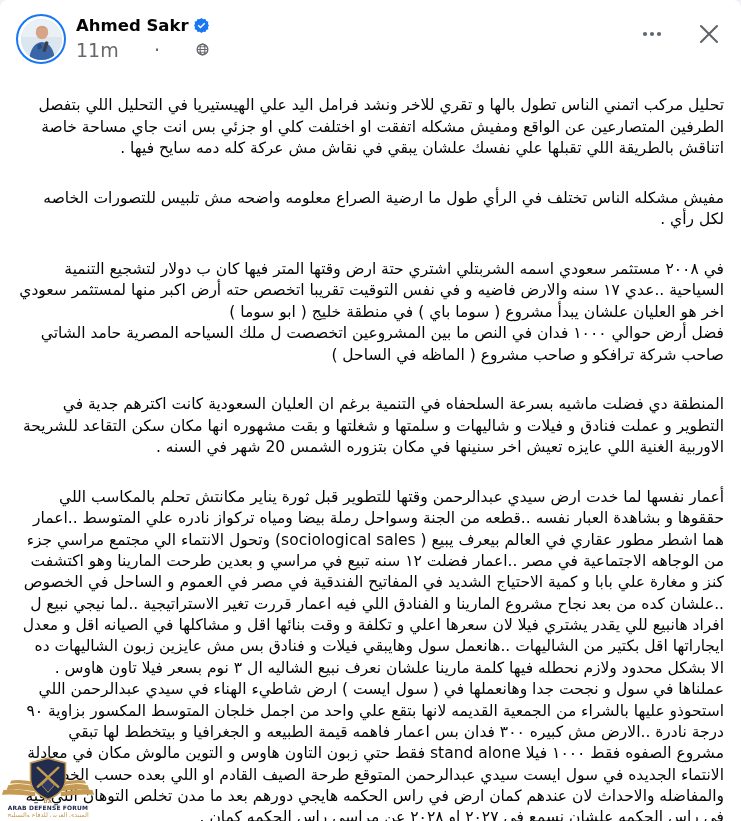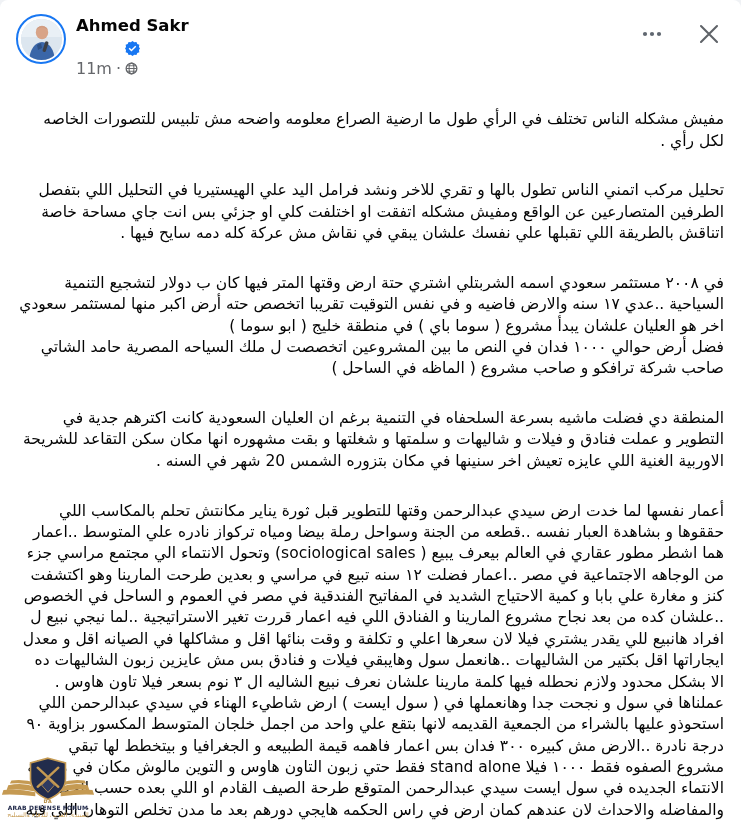--- a/index.html
+++ b/index.html
@@ -24,29 +24,29 @@
     border:2.5px solid #1877F2;
     display:flex;align-items:center;justify-content:center;
     box-sizing:border-box;
     cursor:pointer;flex:0 0 auto;
   }
   .avatar{
     width:41px;height:41px;border-radius:50%;
     overflow:hidden;display:block;background:#dde7f0;
   }
   .header-text{margin-left:10px;padding-top:2px;}
-  .author-row{display:flex;align-items:center;gap:5px;flex-direction:column;}
+  .author-row{display:flex;align-items:center;gap:5px;}
   .author-name{
     font-weight:bold;font-size:16.5px;color:#050505;line-height:1.2;
     cursor:pointer;
   }
   .verified{width:15px;height:15px;display:inline-block;}
   .meta-row{
     display:flex;align-items:center;gap:4px;
-    color:#65676B;font-size:16px;margin-top:3px;cursor:pointer;
+    color:#65676B;font-size:19px;margin-top:3px;cursor:pointer;justify-content:space-between;
   }
   .header-actions{
     position:absolute;right:16px;top:18px;
     display:flex;align-items:center;gap:26px;
   }
   .icon-btn{
     background:none;border:none;padding:4px;cursor:pointer;
     color:#606770;display:flex;align-items:center;justify-content:center;
   }
   
@@ -126,22 +126,22 @@
         <span style="display:flex;">
           <svg width="24" height="24" viewBox="0 0 24 24">
             <path d="M4 4 L20 20 M20 4 L4 20" stroke="#5f6368" stroke-width="2.1" stroke-linecap="round"></path>
           </svg>
         </span>
       </button>
     </div>
   </div>
 
   <div class="post-body">
+    <p>تحليل مركب اتمني الناس تطول بالها و تقري للاخر ونشد فرامل اليد علي الهيستيريا في التحليل اللي بتفصل الطرفين المتصارعين عن الواقع ومفيش مشكله اتفقت او اختلفت كلي او جزئي بس انت جاي مساحة خاصة اتناقش بالطريقة اللي تقبلها علي نفسك علشان يبقي في نقاش مش عركة كله دمه سايح فيها .</p>
     <p>مفيش مشكله الناس تختلف في الرأي طول ما ارضية الصراع معلومه واضحه مش تلبيس للتصورات الخاصه لكل رأي .</p>
-    <p>تحليل مركب اتمني الناس تطول بالها و تقري للاخر ونشد فرامل اليد علي الهيستيريا في التحليل اللي بتفصل الطرفين المتصارعين عن الواقع ومفيش مشكله اتفقت او اختلفت كلي او جزئي بس انت جاي مساحة خاصة اتناقش بالطريقة اللي تقبلها علي نفسك علشان يبقي في نقاش مش عركة كله دمه سايح فيها .</p>
     <p>في ٢٠٠٨ مستثمر سعودي اسمه الشربتلي اشتري حتة ارض وقتها المتر فيها كان ب دولار لتشجيع التنمية السياحية ..عدي ١٧ سنه والارض فاضيه و في نفس التوقيت تقريبا اتخصص حته أرض اكبر منها لمستثمر سعودي اخر هو العليان علشان يبدأ مشروع ( سوما باي ) في منطقة خليج ( ابو سوما )
 فضل أرض حوالي ١٠٠٠ فدان في النص ما بين المشروعين اتخصصت ل ملك السياحه المصرية حامد الشاتي صاحب شركة ترافكو و صاحب مشروع ( الماظه في الساحل )</p>
     <p>المنطقة دي فضلت ماشيه بسرعة السلحفاه في التنمية برغم ان العليان السعودية كانت اكترهم جدية في التطوير و عملت فنادق و فيلات و شاليهات و سلمتها و شغلتها و بقت مشهوره انها مكان سكن التقاعد للشريحة الاوربية الغنية اللي عايزه تعيش اخر سنينها في مكان بتزوره الشمس 20 شهر في السنه .</p>
     <p>أعمار نفسها لما خدت ارض سيدي عبدالرحمن وقتها للتطوير قبل ثورة يناير مكانتش تحلم بالمكاسب اللي حققوها و بشاهدة العبار نفسه ..قطعه من الجنة وسواحل رملة بيضا ومياه تركواز نادره علي المتوسط ..اعمار هما اشطر مطور عقاري في العالم بيعرف يبيع ( sociological sales) وتحول الانتماء الي مجتمع مراسي جزء من الوجاهه الاجتماعية في مصر ..اعمار فضلت ١٢ سنه تبيع في مراسي و بعدين طرحت المارينا وهو اكتشفت كنز و مغارة علي بابا و كمية الاحتياج الشديد في المفاتيح الفندقية في مصر في العموم و الساحل في الخصوص ..علشان كده من بعد نجاح مشروع المارينا و الفنادق اللي فيه اعمار قررت تغير الاستراتيجية ..لما نيجي نبيع ل افراد هانبيع للي يقدر يشتري فيلا لان سعرها اعلي و تكلفة و وقت بنائها اقل و مشاكلها في الصيانه اقل و معدل ايجاراتها اقل بكتير من الشاليهات ..هانعمل سول وهايبقي فيلات و فنادق بس مش عايزين زبون الشاليهات ده الا بشكل محدود ولازم نحطله فيها كلمة مارينا علشان نعرف نبيع الشاليه ال ٣ نوم بسعر فيلا تاون هاوس .
 عملناها في سول و نجحت جدا وهانعملها في ( سول ايست ) ارض شاطيء الهناء في سيدي عبدالرحمن اللي استحوذو عليها بالشراء من الجمعية القديمه لانها بتقع علي واحد من اجمل خلجان المتوسط المكسور بزاوية ٩٠ درجة نادرة ..الارض مش كبيره ٣٠٠ فدان بس اعمار فاهمه قيمة الطبيعه و الجغرافيا و بيتخطط لها تبقي مشروع الصفوه فقط ١٠٠٠ فيلا stand alone فقط حتي زبون التاون هاوس و التوين مالوش مكان في معادلة الانتماء الجديده في سول ايست سيدي عبدالرحمن المتوقع طرحة الصيف القادم او اللي بعده حسب الخطه والمفاضله والاحداث لان عندهم كمان ارض في راس الحكمه هايجي دورهم بعد ما مدن تخلص التوهان اللي فيه في راس الحكمه علشان نسمع في ٢٠٢٧ او ٢٠٢٨ عن مراسي راس الحكمه كمان .</p>
   </div>
 
   <div class="watermark">
     <svg width="96" height="62" viewBox="0 0 120 78">
 

